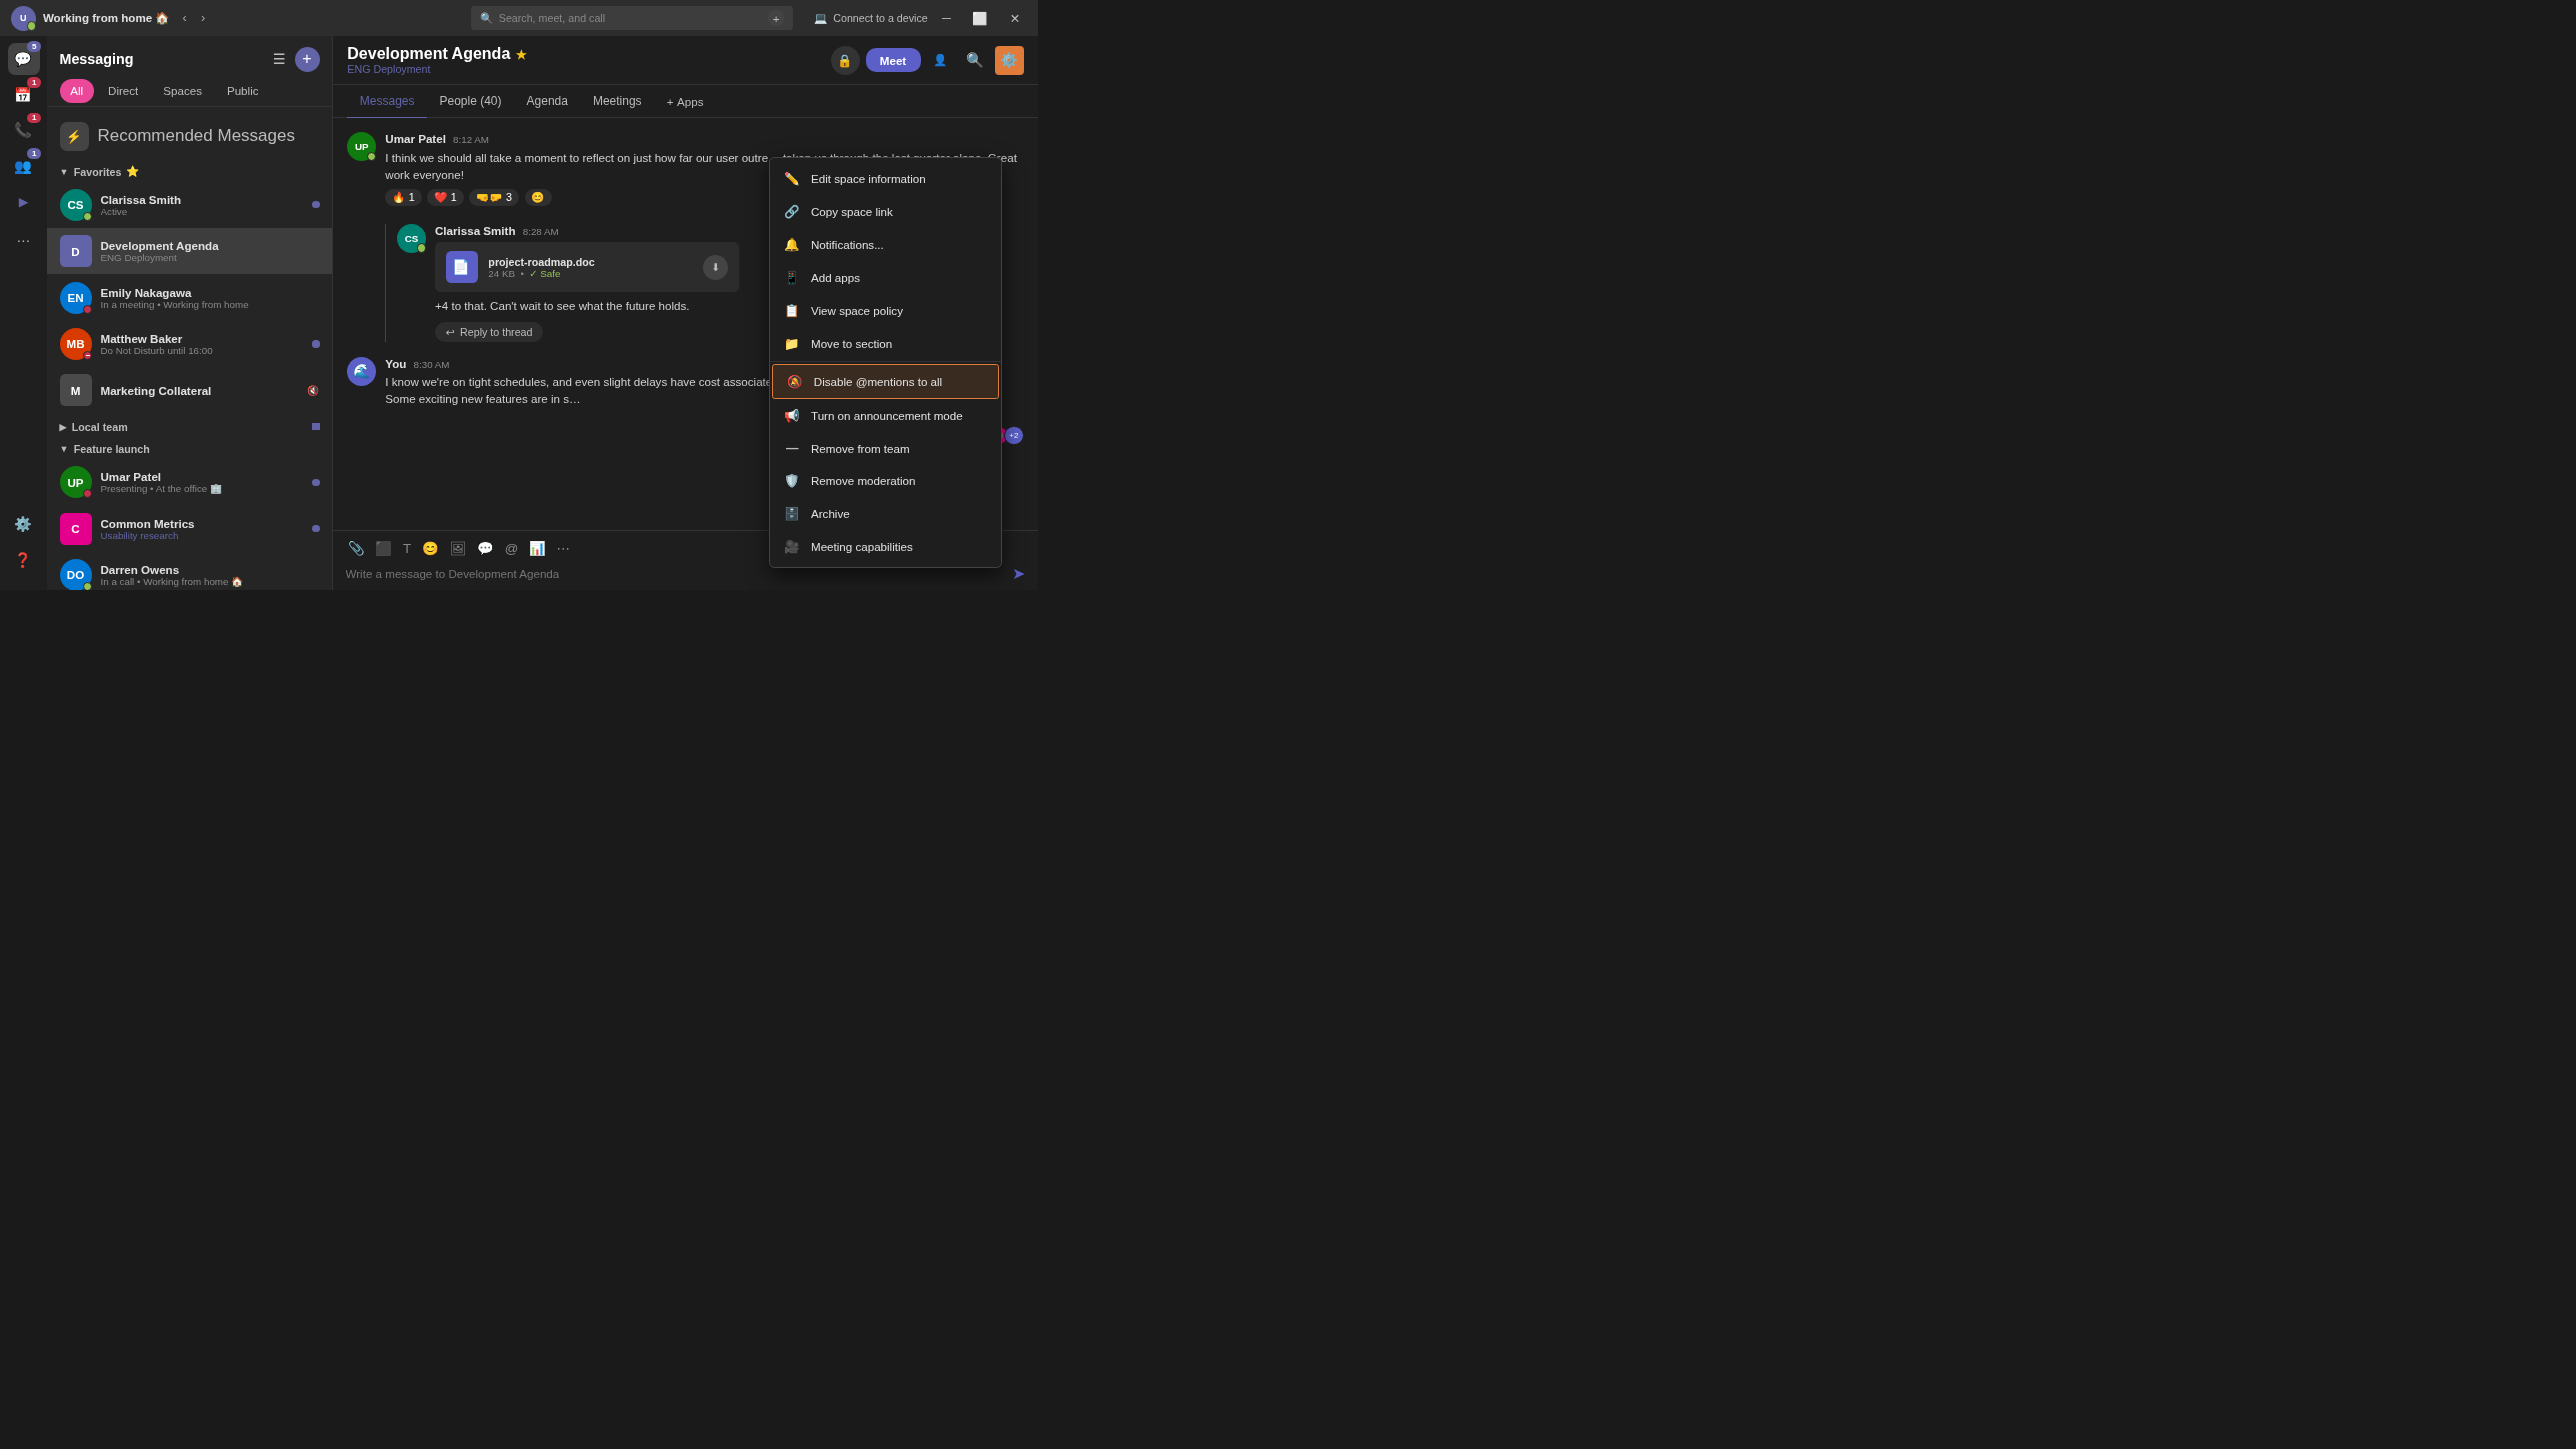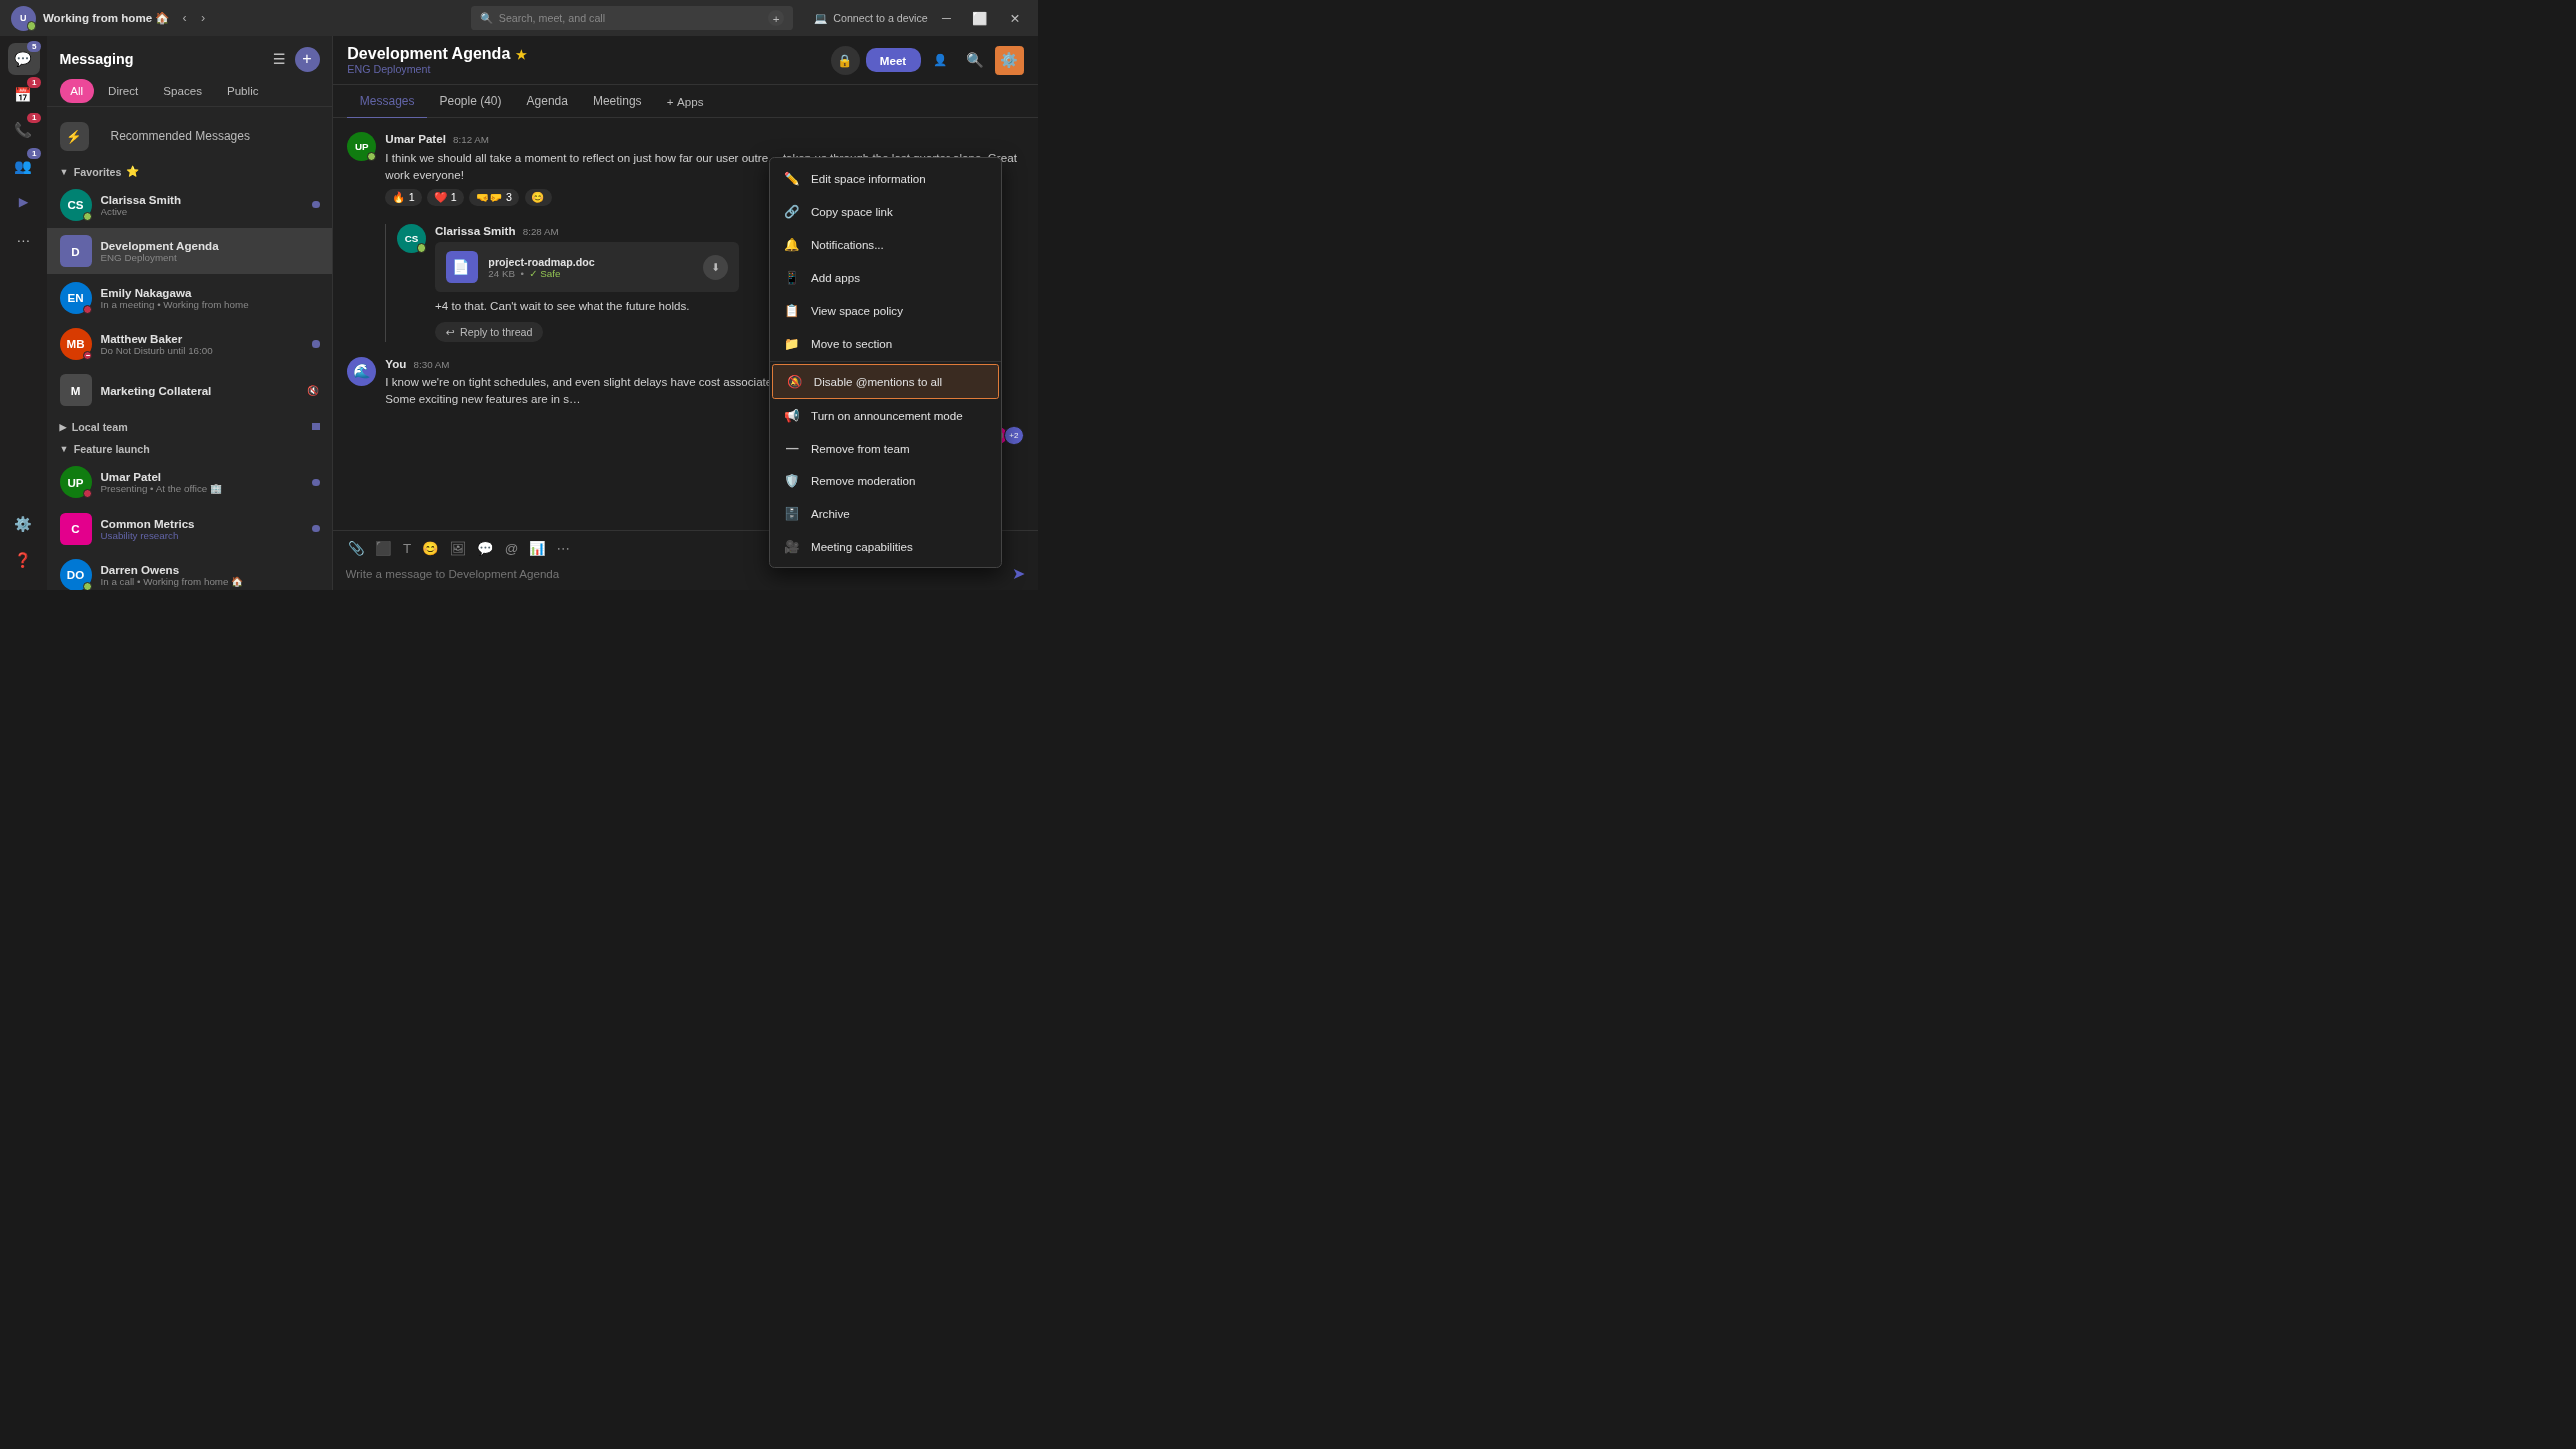--- a/index.html
+++ b/index.html
@@ -806,21 +806,21 @@
       <div class="msg-tab active">All</div>
       <div class="msg-tab">Direct</div>
       <div class="msg-tab">Spaces</div>
       <div class="msg-tab">Public</div>
     </div>
 
     <div class="chat-list panel-scroll">
 
       <div class="recommended-item">
         <div class="rec-icon">⚡</div>
-        <span style="font-size:12px;color:#bbb;margin-left:13px;">Recommended Messages</span>
+        <span style="font-size:17px;color:#bbb;">Recommended Messages</span>
       </div>
 
       <div class="section-header">
         <span class="section-chevron">▼</span>
         <span>Favorites</span>
         <span class="section-icon">⭐</span>
       </div>
 
       <div class="chat-item">
         <div class="chat-avatar av-teal">

